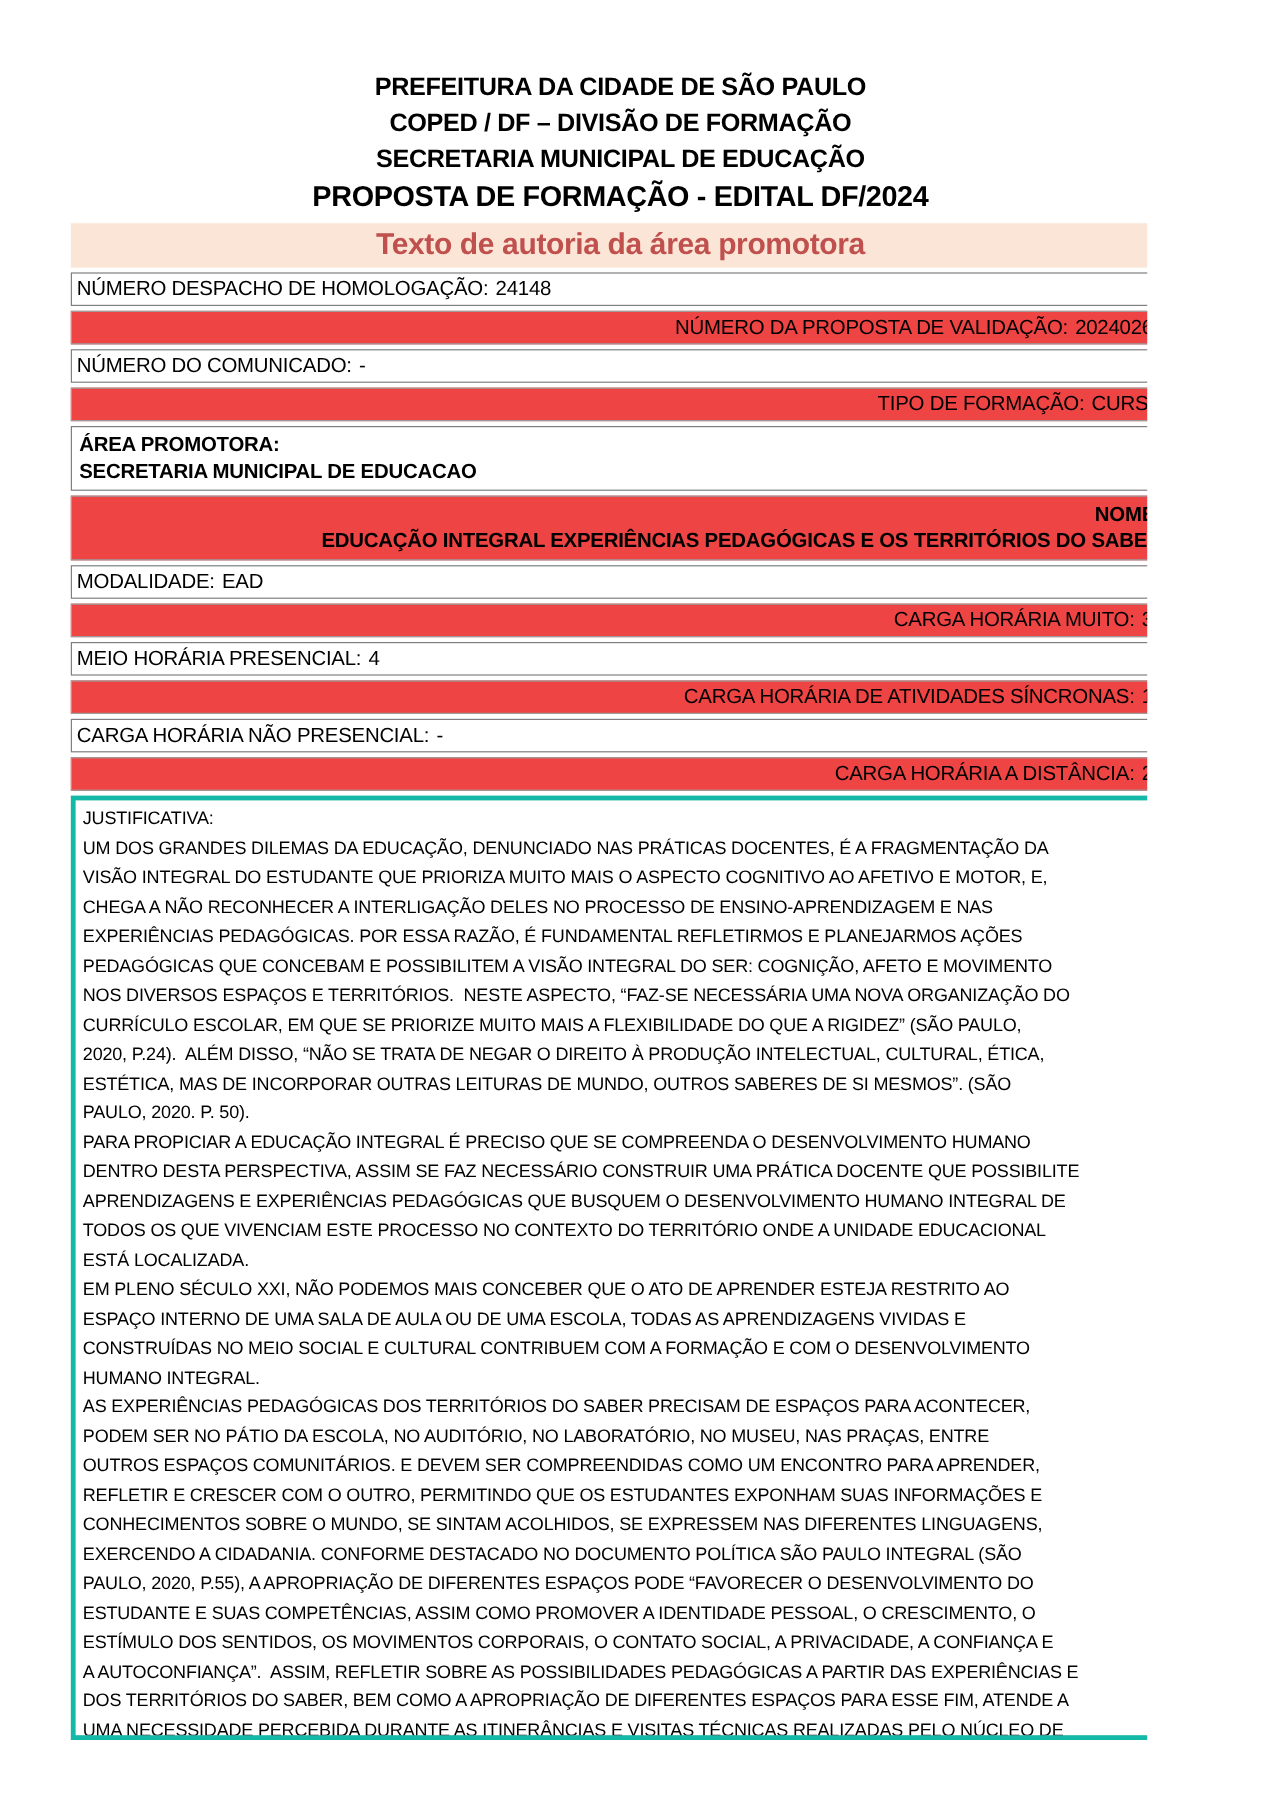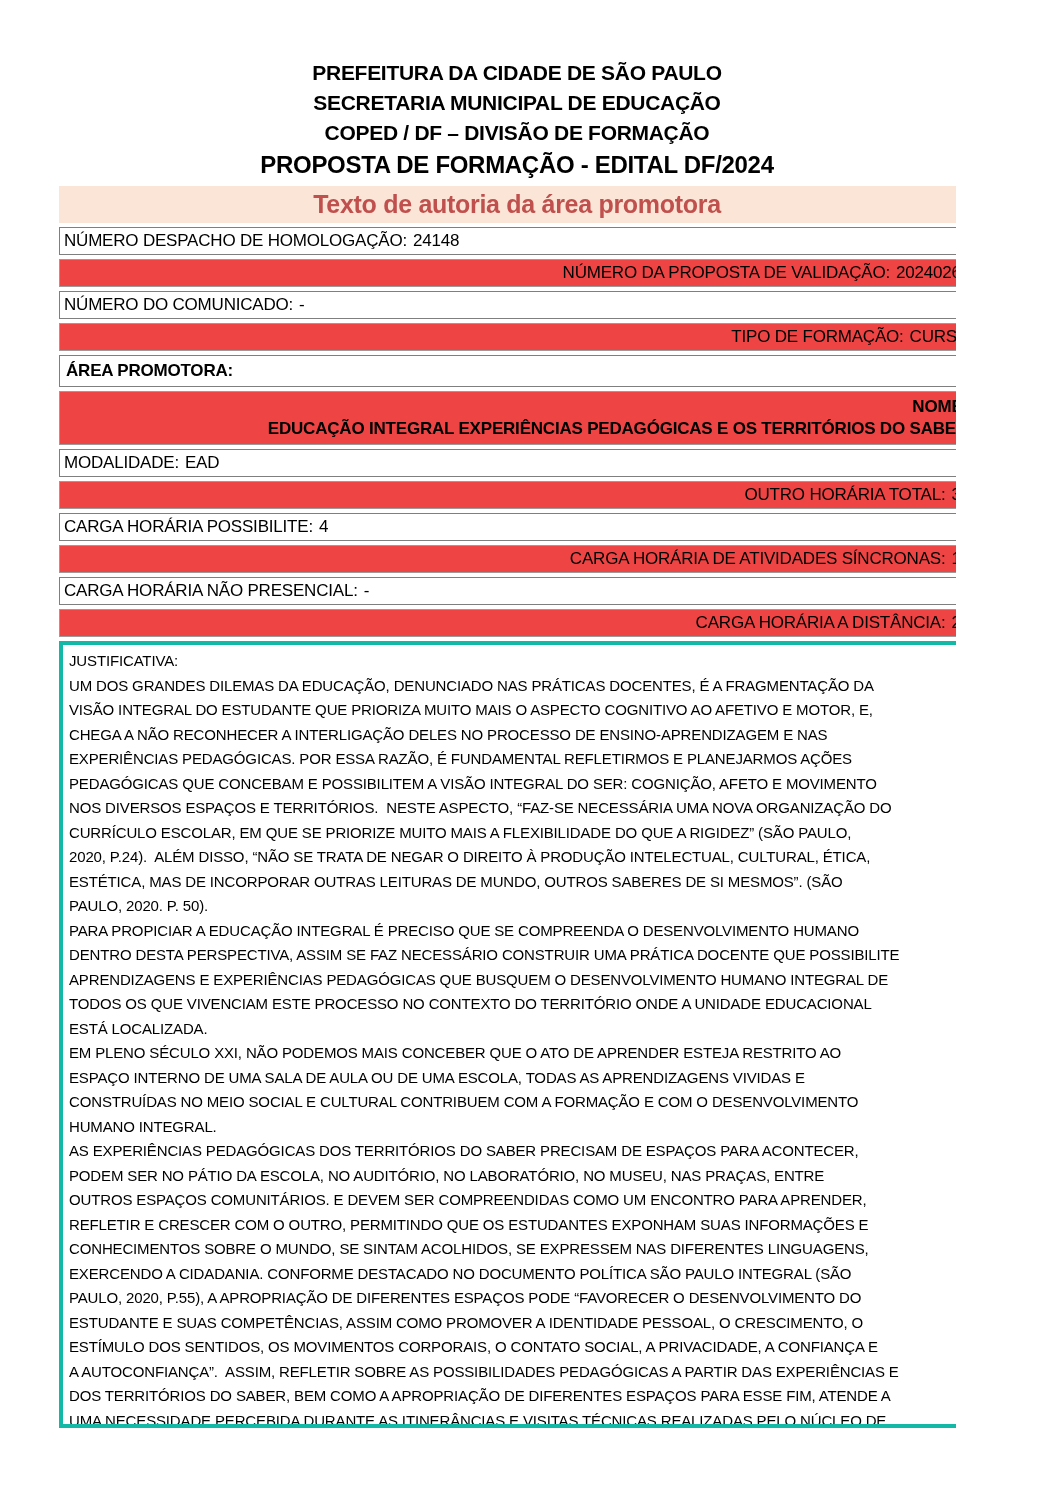--- a/index.html
+++ b/index.html
@@ -88,22 +88,22 @@
   .just-body { white-space: pre-wrap; }
 </style>
 </head>
 <body>
 
 <div class="page">
   <div class="content">
 
     <div class="doc-header">
       <div class="h-line">PREFEITURA DA CIDADE DE SÃO PAULO</div>
+      <div class="h-line">COPED / DF – DIVISÃO DE FORMAÇÃO</div>
       <div class="h-line">SECRETARIA MUNICIPAL DE EDUCAÇÃO</div>
-      <div class="h-line">COPED / DF – DIVISÃO DE FORMAÇÃO</div>
       <div class="h-line big">PROPOSTA DE FORMAÇÃO - EDITAL DF/2024</div>
     </div>
 
     <div class="banner">
       <span>Texto de autoria da área promotora</span>
     </div>
 
     <div class="rows">
       <div class="row">
         <span class="label">NÚMERO DESPACHO DE HOMOLOGAÇÃO:</span><span class="value">24148</span>
@@ -112,33 +112,34 @@
         <span class="label">NÚMERO DA PROPOSTA DE VALIDAÇÃO:</span><span class="value">20240260</span>
       </div>
       <div class="row">
         <span class="label">NÚMERO DO COMUNICADO:</span><span class="value">-</span>
       </div>
       <div class="row peach">
         <span class="label">TIPO DE FORMAÇÃO:</span><span class="value">CURSO</span>
       </div>
       <div class="row twoline">
         <span class="label">ÁREA PROMOTORA:</span>
+          <span class="value">SECRETARIA MUNICIPAL DE EDUCACAO</span>
       </div>
       <div class="row peach twoline">
         <span class="label">NOME:</span>
           <span class="value">EDUCAÇÃO INTEGRAL EXPERIÊNCIAS PEDAGÓGICAS E OS TERRITÓRIOS DO SABER</span>
       </div>
       <div class="row">
         <span class="label">MODALIDADE:</span><span class="value">EAD</span>
       </div>
       <div class="row peach">
-        <span class="label">OUTRO HORÁRIA TOTAL:</span><span class="value">35</span>
+        <span class="label">CARGA HORÁRIA MUITO:</span><span class="value">35</span>
       </div>
       <div class="row">
-        <span class="label">CARGA HORÁRIA POSSIBILITE:</span><span class="value">4</span>
+        <span class="label">MEIO HORÁRIA PRESENCIAL:</span><span class="value">4</span>
       </div>
       <div class="row peach">
         <span class="label">CARGA HORÁRIA DE ATIVIDADES SÍNCRONAS:</span><span class="value">10</span>
       </div>
       <div class="row">
         <span class="label">CARGA HORÁRIA NÃO PRESENCIAL:</span><span class="value">-</span>
       </div>
       <div class="row peach">
         <span class="label">CARGA HORÁRIA A DISTÂNCIA:</span><span class="value">21</span>
       </div>

